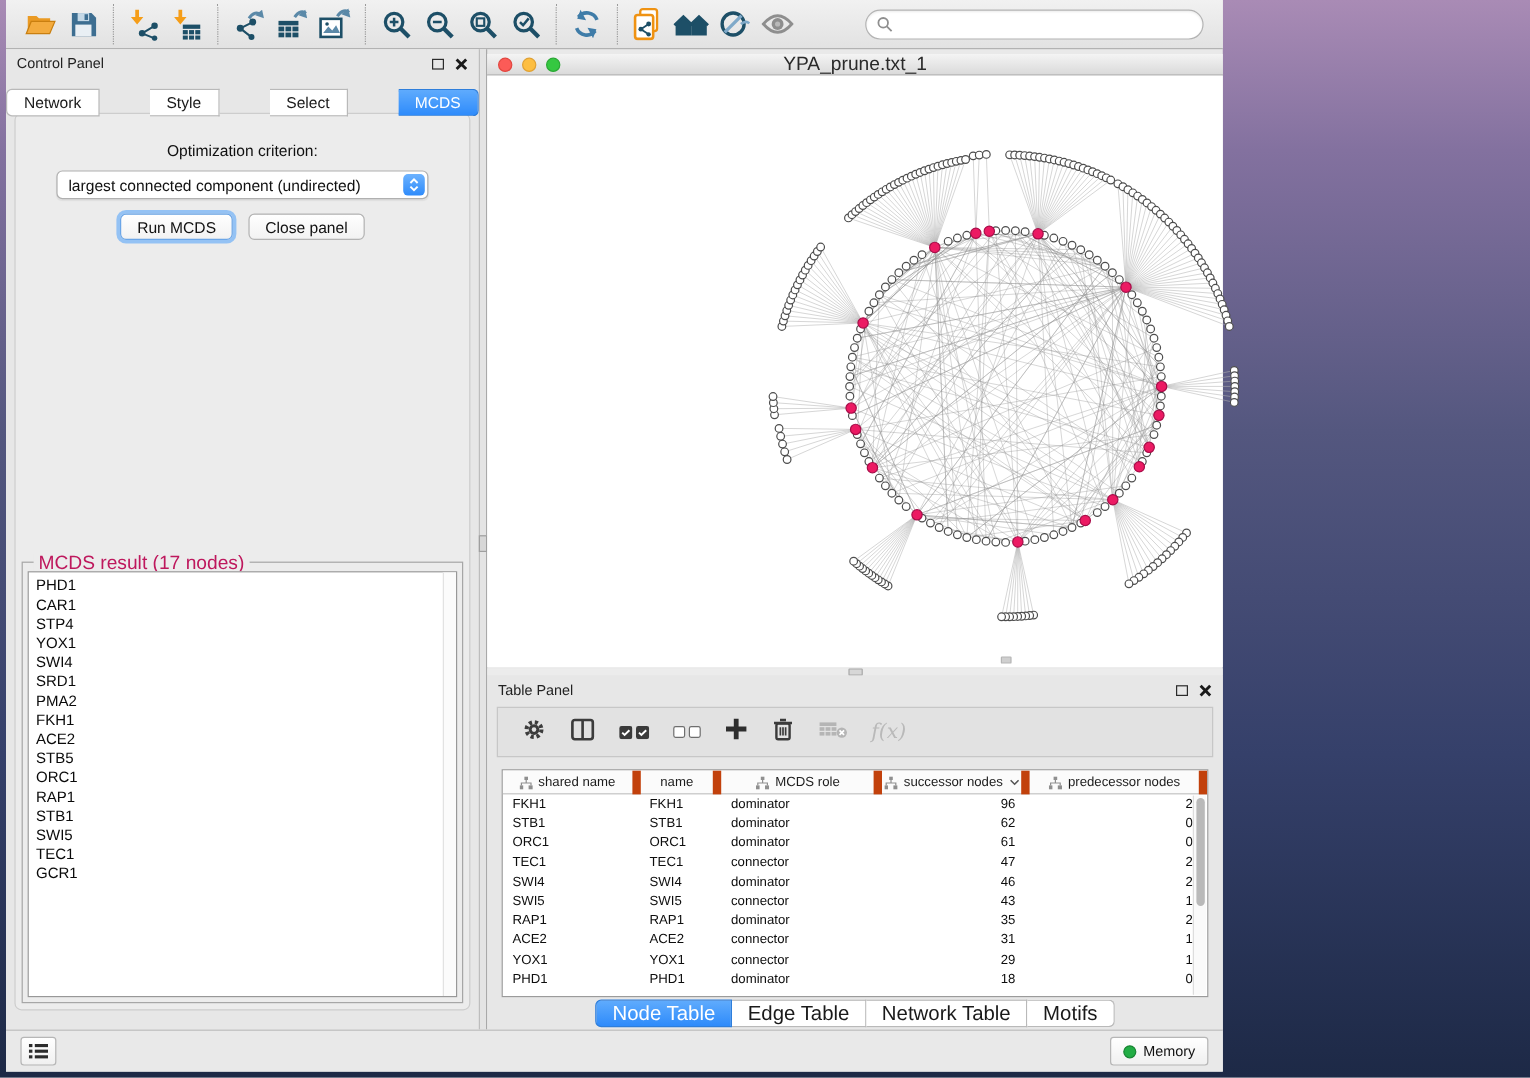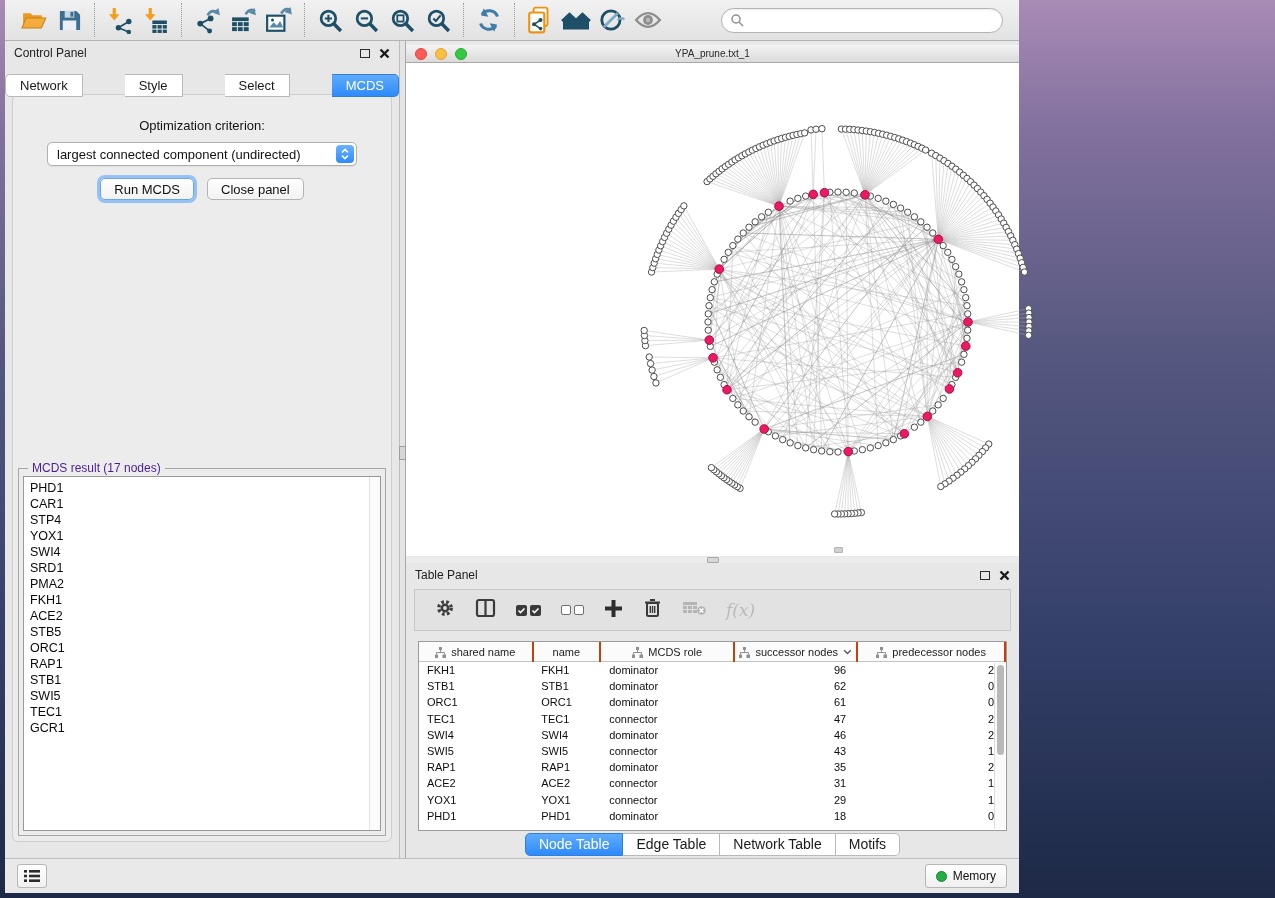--- a/index.html
+++ b/index.html
@@ -38,21 +38,21 @@
   .mac-select { position:relative; width:310px; height:24px; margin:9px auto 0; background:#fff;
     border:1px solid #b0b0b0; border-radius:5px; display:flex; align-items:center; padding:0 24px 0 9px;
     font-size:13px; color:#111; box-shadow:0 1px 1px rgba(0,0,0,.06); }
   .sel-stepper { position:absolute; right:2px; top:2px; width:18px; height:18px; border-radius:4px;
     background:linear-gradient(#6cb2fe,#2e8bfb); display:flex; flex-direction:column; align-items:center; justify-content:center; }
   .btnrow { margin-top:12px; display:flex; justify-content:center; gap:13px; }
   .macbtn { height:22px; padding:0 13px; background:linear-gradient(#fff,#f2f2f2); border:1px solid #b4b4b4;
     border-radius:5px; font-size:13px; color:#111; display:flex; align-items:center; }
   .macbtn.focus { box-shadow:0 0 0 3px rgba(77,160,252,.55); border-color:#6ba6e8; }
   .group-box { position:absolute; left:5px; right:5px; top:373px; bottom:5px; border:1px solid #a6a6a6; }
-  .legend { position:absolute; top:-8px; left:9px; background:#ececec; padding:0 4px; font-size:12px; color:#4c1d95; }
+  .legend { position:absolute; top:-8px; left:9px; background:#ececec; padding:0 4px; font-size:16px; color:#be185d; }
   .mcds-list { position:absolute; left:4px; right:4px; top:7px; bottom:4px; background:#fff;
     border:1px solid #989898; overflow:hidden; }
   .mcds-scroll { position:absolute; top:1px; bottom:1px; right:1px; width:11px; background:#fbfbfb; border-left:1px solid #e2e2e2; }
   .mcds-item { font-size:12.5px; line-height:16px; color:#0a0a0a; padding-left:6px; }
   .mcds-item:first-child { margin-top:3px; }
 
   
   .v-splitter { position:absolute; left:394px; width:7px; top:41px; bottom:35px; background:#e4e4e4; border-left:1px solid #bdbdbd; border-right:1px solid #a9a9a9; }
   .v-grip { position:absolute; top:405px; left:-1px; width:7px; height:14px; background:#d7d7d7; border:1px solid #9f9f9f; }
   .h-splitter { position:absolute; left:0; right:0; top:516px; height:6px; background:#ececec; }
@@ -61,41 +61,41 @@
   
   .right { position:absolute; left:401px; right:0; top:41px; bottom:35px; }
   .net-window { position:absolute; top:4px; left:0; right:0; height:512px; }
   .net-titlebar { height:18px; background:linear-gradient(#f4f4f4,#dadada); border-bottom:1px solid #a8a8a8;
     display:flex; align-items:center; position:relative; }
   .lights { position:absolute; left:9px; top:3px; display:flex; gap:8px; }
   .light { width:12px; height:12px; border-radius:50%; }
   .light.r { background:#fc5b57; border:1px solid #e2463f; }
   .light.y { background:#fdbe41; border:1px solid #e0a133; }
   .light.g { background:#35c841; border:1px solid #2aa834; }
-  .net-title { flex:1; text-align:center; font-size:10px; color:#2a2a2a; }
+  .net-title { flex:1; text-align:center; font-size:16px; color:#2a2a2a; }
   .net-canvas { position:relative; height:493px; background:#fff; }
   .net-canvas svg { position:absolute; left:0; top:0; }
 
   
   .table-panel { position:absolute; top:522px; left:0; right:0; bottom:0; background:#e7e7e7; }
   .tp-toolbar { position:absolute; left:8px; right:8px; top:26px; height:42px; background:#e2e2e2;
     border:1px solid #c7c7c7; display:flex; align-items:center; gap:20px; padding-left:20px; }
   .tp-table { position:absolute; left:12px; right:12px; top:78px; height:190px; background:#fff; border:1px solid #9b9b9b; overflow:hidden; }
   .thead { display:flex; height:20px; border-bottom:1px solid #c4c4c4; background:#fbfbfb; }
   .th { display:flex; align-items:center; justify-content:center; gap:5px; font-size:11px; color:#1c1c1c;
-    border-right:2px solid #c2410c; height:20px; overflow:hidden; white-space:nowrap; }
+    border-right:7px solid #c2410c; height:20px; overflow:hidden; white-space:nowrap; }
   .th.filler { border-right:none; flex:1; }
   .treeic { width:11px; height:11px; flex:0 0 11px; }
   .tbody .tr { display:flex; height:16.2px; align-items:center; }
   .td { font-size:11px; color:#0d0d0d; padding-left:8px; overflow:hidden; white-space:nowrap; }
   .td.num { text-align:right; padding-right:12px; padding-left:0; }
   .tscroll { position:absolute; top:21px; bottom:1px; right:1px; width:11px; background:#fafafa; border-left:1px solid #ddd; }
   .tthumb { position:absolute; top:2px; left:1.5px; width:7px; height:90px; border-radius:4px; background:#b9b9b9; }
   .tp-tabs { position:absolute; left:0; right:0; bottom:1px; height:25px; display:flex; justify-content:center; align-items:center; }
-  .tp-tabs .segitem { font-size:14px; padding:3px 13px; }
+  .tp-tabs .segitem { font-size:17px; padding:3px 13px; }
 
   
   .statusbar { position:absolute; left:0; right:0; bottom:0; height:35px; background:#e9e9e9; border-top:1px solid #bdbdbd;
     display:flex; align-items:center; padding:0 12px; }
   .stbtn { width:30px; height:24px; background:linear-gradient(#fff,#f0f0f0); border:1px solid #b6b6b6; border-radius:3px;
     display:flex; align-items:center; justify-content:center; }
   .membtn { margin-left:auto; height:24px; padding:0 10px; background:linear-gradient(#fff,#f0f0f0); border:1px solid #b6b6b6;
     border-radius:3px; display:flex; align-items:center; gap:6px; font-size:12px; color:#111; }
   .memdot { width:11px; height:11px; border-radius:50%; background:#22ad45; border:1px solid #188533; }
 

